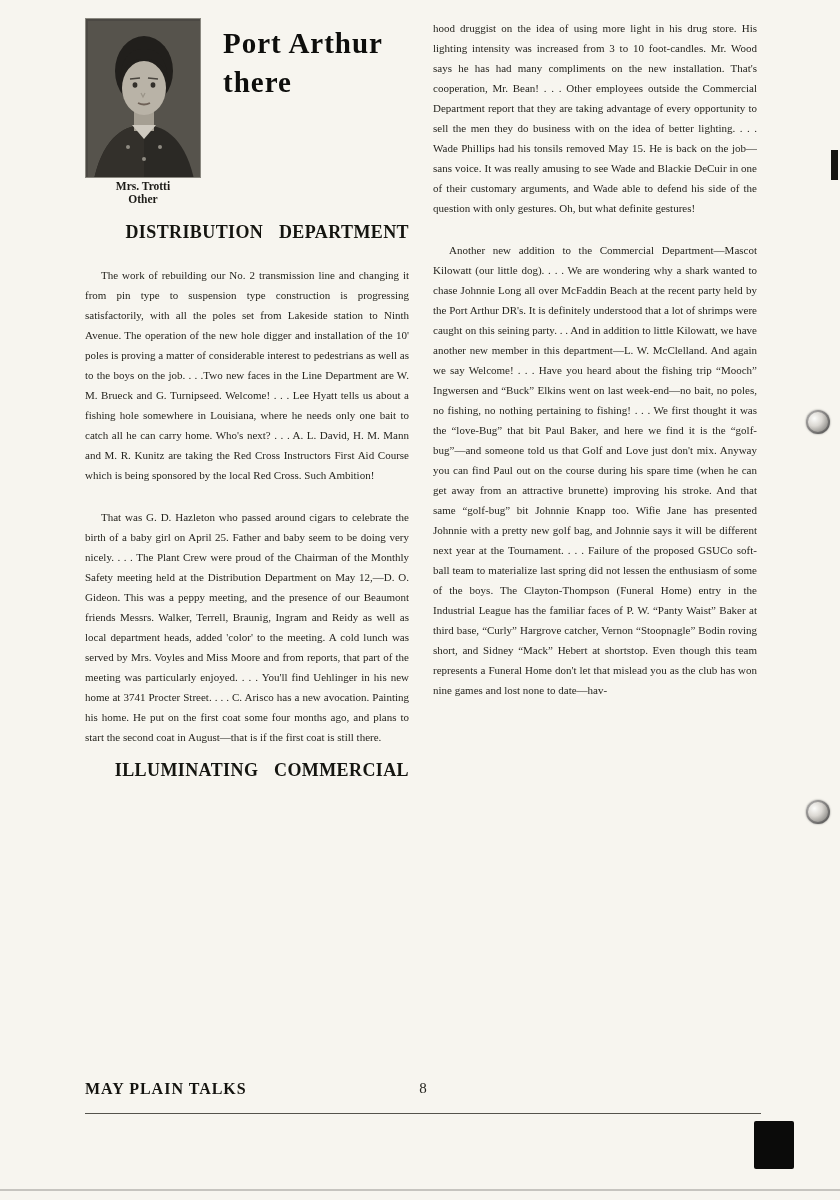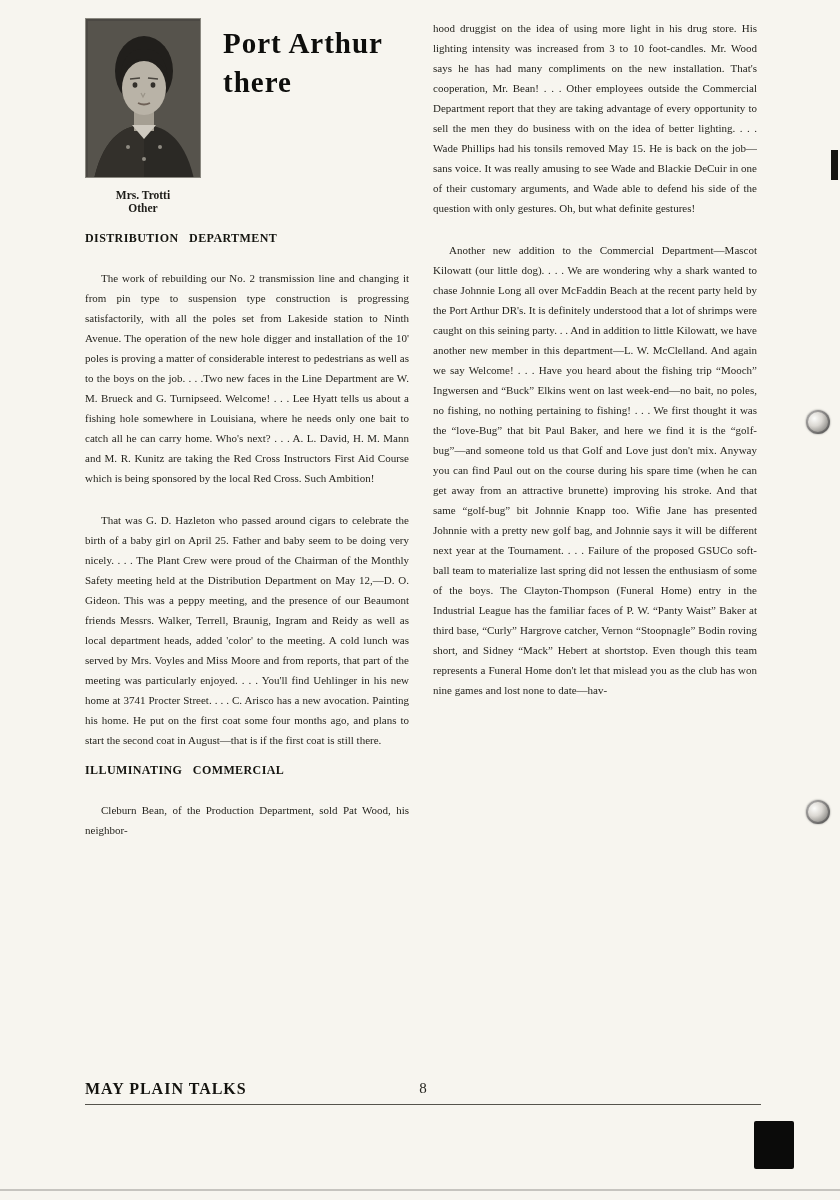--- a/index.html
+++ b/index.html
@@ -23,50 +23,50 @@
   
   .masthead { display: flex; gap: 22px; margin-bottom: 16px; }
   .photo-block { width: 116px; flex: 0 0 116px; }
   .photo {
     width: 116px; height: 160px;
     border: 1px solid #8a8880;
     background: #54514b;
     overflow: hidden;
   }
   .photo svg { display: block; }
-  .caption { text-align: center; font-size: 11.5px; font-weight: bold; line-height: 13px; margin-top: 11px; color: #1d1c18; }
+  .caption { text-align: center; font-size: 11.5px; font-weight: bold; line-height: 13px; margin-top: 2px; color: #1d1c18; }
   .title {
     font-family: Liberation Serif, serif;
     font-size: 29px; line-height: 39px;
     font-weight: bold; letter-spacing: 1px;
     color: #0e0e0c; padding-top: 6px;
   }
 
   
   h2.section-heading {
-    font-size: 12px; font-weight: bold;
-    text-align: left;
+    font-size: 18px; font-weight: bold;
+    text-align: right;
     letter-spacing: 0.4px; word-spacing: 0.6em;
     margin: 13px 0 8px;
     color: #151510;
   }
   p.body-text {
     font-size: 11px; line-height: 20px;
     text-align: justify;
     color: #26251f;
   }
   p.indent { text-indent: 16px; margin-top: 22px; }
 
   
   .footer {
     position: absolute;
     left: 85px; top: 1080px;
     width: 676px;
     border-bottom: 1px solid #55534c;
-    padding-bottom: 6px;
+    padding-bottom: 15px;
   }
   .footer-journal { font-size: 16px; font-weight: bold; letter-spacing: 1px; color: #14130f; }
   .footer-page { position: absolute; left: 0; right: 0; text-align: center; font-size: 15px; color: #26251f; }
 
   
   .rivet {
     position: absolute; width: 24px; height: 24px; border-radius: 50%;
     background: radial-gradient(circle at 35% 35%, #fdfdfb 0%, #dbd8d3 35%, #9a9894 65%, #413f3c 100%);
     box-shadow: inset 0 0 0 2px rgba(40,40,45,0.35), 0 0 2px rgba(0,0,0,0.45);
   }
@@ -117,21 +117,20 @@
         <span>there</span>
       </h1>
     </div>
 
     <h2 class="section-heading">DISTRIBUTION DEPARTMENT</h2>
     <p class="body-text indent">The work of rebuilding our No. 2 transmission line and changing it from pin type to suspension type construction is progressing satisfactorily, with all the poles set from Lakeside station to Ninth Avenue. The operation of the new hole digger and installation of the 10' poles is proving a matter of considerable interest to pedestrians as well as to the boys on the job. . . .Two new faces in the Line Department are W. M. Brueck and G. Turnipseed. Welcome! . . . Lee Hyatt tells us about a fishing hole somewhere in Louisiana, where he needs only one bait to catch all he can carry home. Who's next? . . . A. L. David, H. M. Mann and M. R. Kunitz are taking the Red Cross Instructors First Aid Course which is being sponsored by the local Red Cross. Such Ambition!</p>
 
     <p class="body-text indent">That was G. D. Hazleton who passed around cigars to celebrate the birth of a baby girl on April 25. Father and baby seem to be doing very nicely. . . . The Plant Crew were proud of the Chairman of the Monthly Safety meeting held at the Distribution Department on May 12,—D. O. Gideon. This was a peppy meeting, and the presence of our Beaumont friends Messrs. Walker, Terrell, Braunig, Ingram and Reidy as well as local department heads, added 'color' to the meeting. A cold lunch was served by Mrs. Voyles and Miss Moore and from reports, that part of the meeting was particularly enjoyed. . . . You'll find Uehlinger in his new home at 3741 Procter Street. . . . C. Arisco has a new avocation. Painting his home. He put on the first coat some four months ago, and plans to start the second coat in August—that is if the first coat is still there.</p>
 
     <h2 class="section-heading">ILLUMINATING COMMERCIAL</h2>
-    <p class="body-text indent">Cleburn Bean, of the Production Department, sold Pat Wood, his neighbor-</p>
   </div>
 
   <div class="col">
     <p class="body-text">hood druggist on the idea of using more light in his drug store. His lighting intensity was increased from 3 to 10 foot-candles. Mr. Wood says he has had many compliments on the new installation. That's cooperation, Mr. Bean! . . . Other employees outside the Commercial Department report that they are taking advantage of every opportunity to sell the men they do business with on the idea of better lighting. . . . Wade Phillips had his tonsils removed May 15. He is back on the job—sans voice. It was really amusing to see Wade and Blackie DeCuir in one of their customary arguments, and Wade able to defend his side of the question with only gestures. Oh, but what definite gestures!</p>
 
     <p class="body-text indent">Another new addition to the Commercial Department—Mascot Kilowatt (our little dog). . . . We are wondering why a shark wanted to chase Johnnie Long all over McFaddin Beach at the recent party held by the Port Arthur DR's. It is definitely understood that a lot of shrimps were caught on this seining party. . . And in addition to little Kilowatt, we have another new member in this department—L. W. McClelland. And again we say Welcome! . . . Have you heard about the fishing trip “Mooch” Ingwersen and “Buck” Elkins went on last week-end—no bait, no poles, no fishing, no nothing pertaining to fishing! . . . We first thought it was the “love-Bug” that bit Paul Baker, and here we find it is the “golf-bug”—and someone told us that Golf and Love just don't mix. Anyway you can find Paul out on the course during his spare time (when he can get away from an attractive brunette) improving his stroke. And that same “golf-bug” bit Johnnie Knapp too. Wifie Jane has presented Johnnie with a pretty new golf bag, and Johnnie says it will be different next year at the Tournament. . . . Failure of the proposed GSUCo soft-ball team to materialize last spring did not lessen the enthusiasm of some of the boys. The Clayton-Thompson (Funeral Home) entry in the Industrial League has the familiar faces of P. W. “Panty Waist” Baker at third base, “Curly” Hargrove catcher, Vernon “Stoopnagle” Bodin roving short, and Sidney “Mack” Hebert at shortstop. Even though this team represents a Funeral Home don't let that mislead you as the club has won nine games and lost none to date—hav-</p>
   </div>
 
 </div>
 

